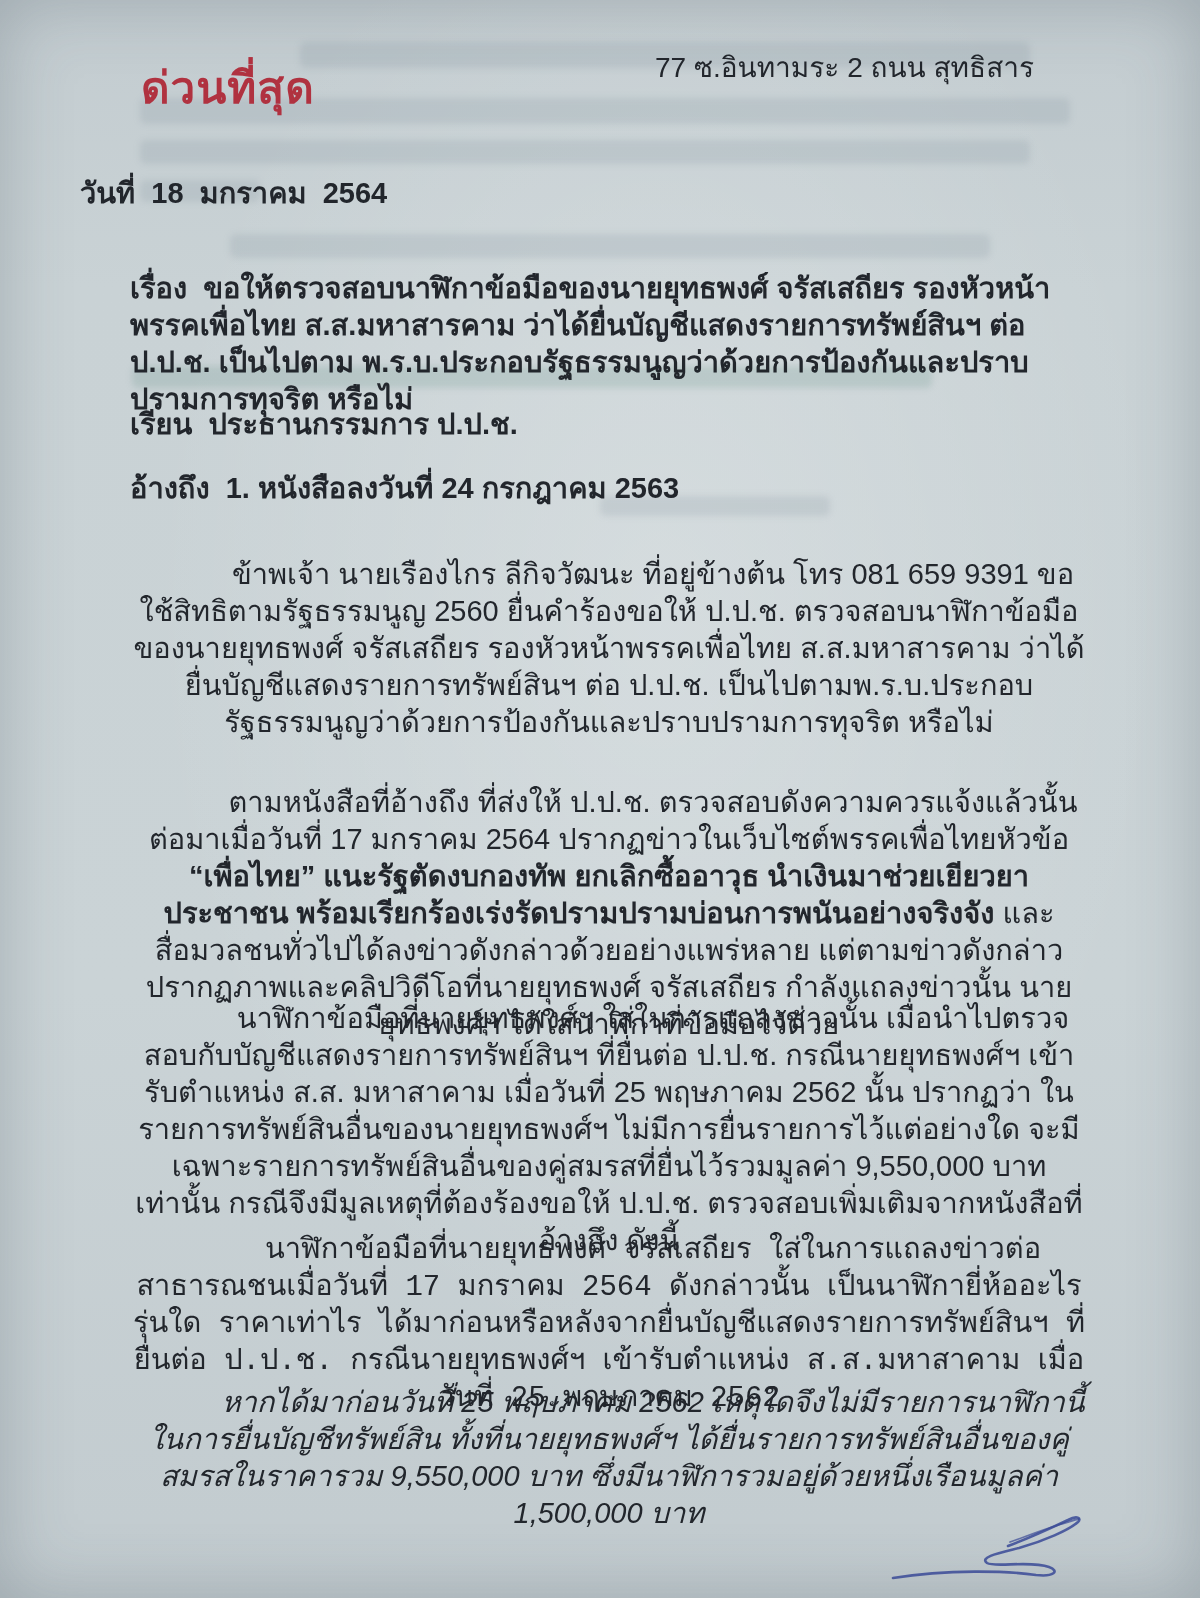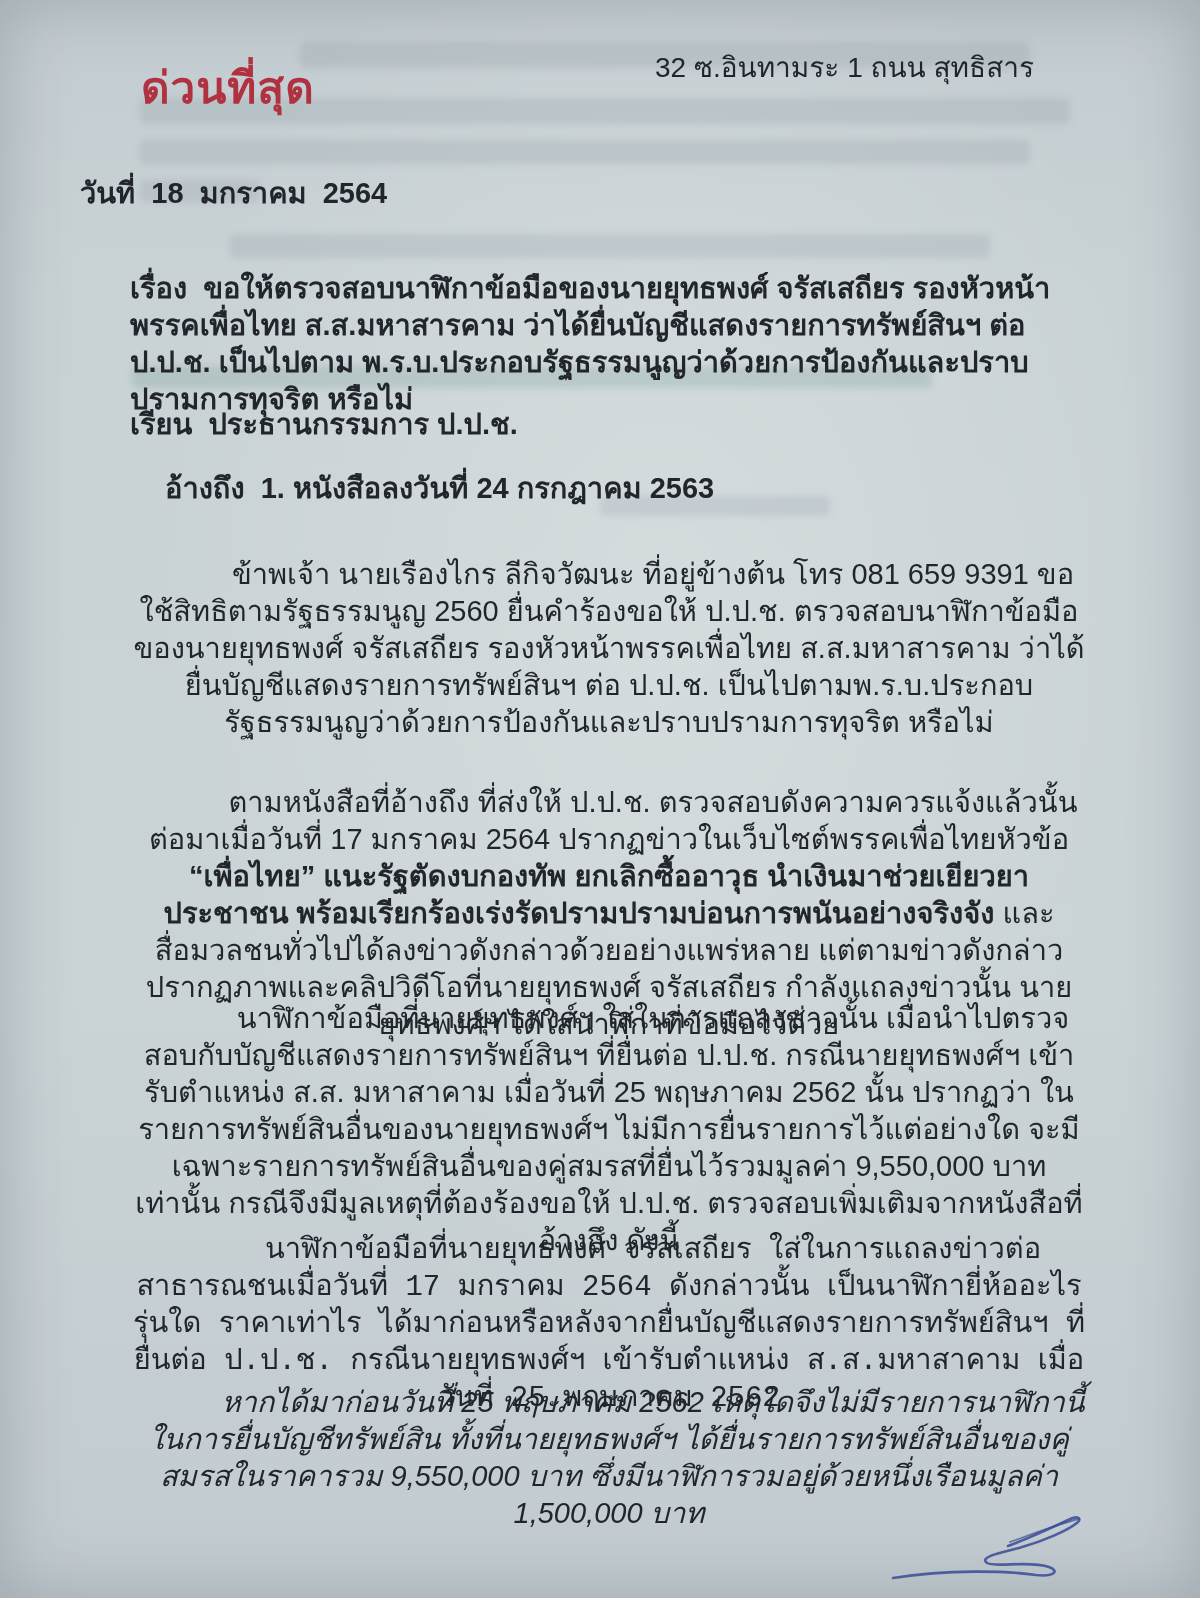--- a/index.html
+++ b/index.html
@@ -46,34 +46,34 @@
   <div class="ghost" style="left:140px;top:98px;width:930px;height:26px;"></div>
   <div class="ghost" style="left:140px;top:140px;width:890px;height:24px;"></div>
   <div class="ghost" style="left:140px;top:180px;width:120px;height:22px;"></div>
   <div class="ghost" style="left:230px;top:234px;width:760px;height:24px;"></div>
   <div class="ghost greenish" style="left:132px;top:366px;width:800px;height:22px;"></div>
   <div class="ghost" style="left:600px;top:496px;width:230px;height:20px;"></div>
 
   <div class="urgent-label">ด่วนที่สุด</div>
 
   <div class="address">
-    <div>32 ซ.อินทามระ 1 ถนน สุทธิสาร</div>
+    <div>77 ซ.อินทามระ 2 ถนน สุทธิสาร</div>
   </div>
 
   <div class="dateline">วันที่  18  มกราคม  2564</div>
 
   <div class="txt block bold" style="top:406px;">
     <span class="label">เรียน</span><span>&nbsp;&nbsp;</span><span>ประธานกรรมการ ป.ป.ช.</span>
   </div>
 
   <div class="txt block subject-block" style="top:270px;">
     <span class="label">เรื่อง</span><span>&nbsp;&nbsp;</span><span>ขอให้ตรวจสอบนาฬิกาข้อมือของนายยุทธพงศ์ จรัสเสถียร  รองหัวหน้าพรรคเพื่อไทย ส.ส.มหาสารคาม ว่าได้ยื่นบัญชีแสดงรายการทรัพย์สินฯ ต่อ ป.ป.ช. เป็นไปตาม พ.ร.บ.ประกอบรัฐธรรมนูญว่าด้วยการป้องกันและปราบปรามการทุจริต หรือไม่</span>
   </div>
 
-  <div class="txt block bold" style="top:470px;margin-left:35px;">
+  <div class="txt block bold" style="top:470px;">
     <span class="label">อ้างถึง</span><span>&nbsp;&nbsp;</span><span>1. หนังสือลงวันที่ 24  กรกฎาคม  2563</span>
   </div>
 
   <div class="para" style="top:556px;">ข้าพเจ้า นายเรืองไกร ลีกิจวัฒนะ ที่อยู่ข้างต้น โทร 081 659 9391 ขอใช้สิทธิตามรัฐธรรมนูญ 2560  ยื่นคำร้องขอให้ ป.ป.ช. ตรวจสอบนาฬิกาข้อมือของนายยุทธพงศ์ จรัสเสถียร  รองหัวหน้าพรรคเพื่อไทย ส.ส.มหาสารคาม ว่าได้ยื่นบัญชีแสดงรายการทรัพย์สินฯ ต่อ ป.ป.ช. เป็นไปตามพ.ร.บ.ประกอบรัฐธรรมนูญว่าด้วยการป้องกันและปราบปรามการทุจริต หรือไม่</div>
 
   <div class="para" style="top:784px;">
     <span>ตามหนังสือที่อ้างถึง ที่ส่งให้ ป.ป.ช. ตรวจสอบดังความควรแจ้งแล้วนั้น ต่อมาเมื่อวันที่ 17 มกราคม 2564 ปรากฏข่าวในเว็บไซต์พรรคเพื่อไทยหัวข้อ </span><span class="bold">“เพื่อไทย” แนะรัฐตัดงบกองทัพ ยกเลิกซื้ออาวุธ นำเงินมาช่วยเยียวยาประชาชน พร้อมเรียกร้องเร่งรัดปรามปรามบ่อนการพนันอย่างจริงจัง</span><span> และสื่อมวลชนทั่วไปได้ลงข่าวดังกล่าวด้วยอย่างแพร่หลาย แต่ตามข่าวดังกล่าวปรากฏภาพและคลิปวิดีโอที่นายยุทธพงศ์ จรัสเสถียร กำลังแถลงข่าวนั้น นายยุทธพงศ์ฯ ได้ใส่นาฬิกาที่ข้อมือไว้ด้วย</span>
   </div>
 
   <div class="para" style="top:1000px;">นาฬิกาข้อมือที่นายยุทธพงศ์ฯ ใส่ในการแถลงข่าวนั้น เมื่อนำไปตรวจสอบกับบัญชีแสดงรายการทรัพย์สินฯ ที่ยื่นต่อ ป.ป.ช. กรณีนายยุทธพงศ์ฯ เข้ารับตำแหน่ง ส.ส. มหาสาคาม เมื่อวันที่ 25 พฤษภาคม 2562 นั้น ปรากฏว่า ในรายการทรัพย์สินอื่นของนายยุทธพงศ์ฯ ไม่มีการยื่นรายการไว้แต่อย่างใด จะมีเฉพาะรายการทรัพย์สินอื่นของคู่สมรสที่ยื่นไว้รวมมูลค่า 9,550,000 บาท เท่านั้น กรณีจึงมีมูลเหตุที่ต้องร้องขอให้ ป.ป.ช. ตรวจสอบเพิ่มเติมจากหนังสือที่อ้างถึง ดังนี้</div>

